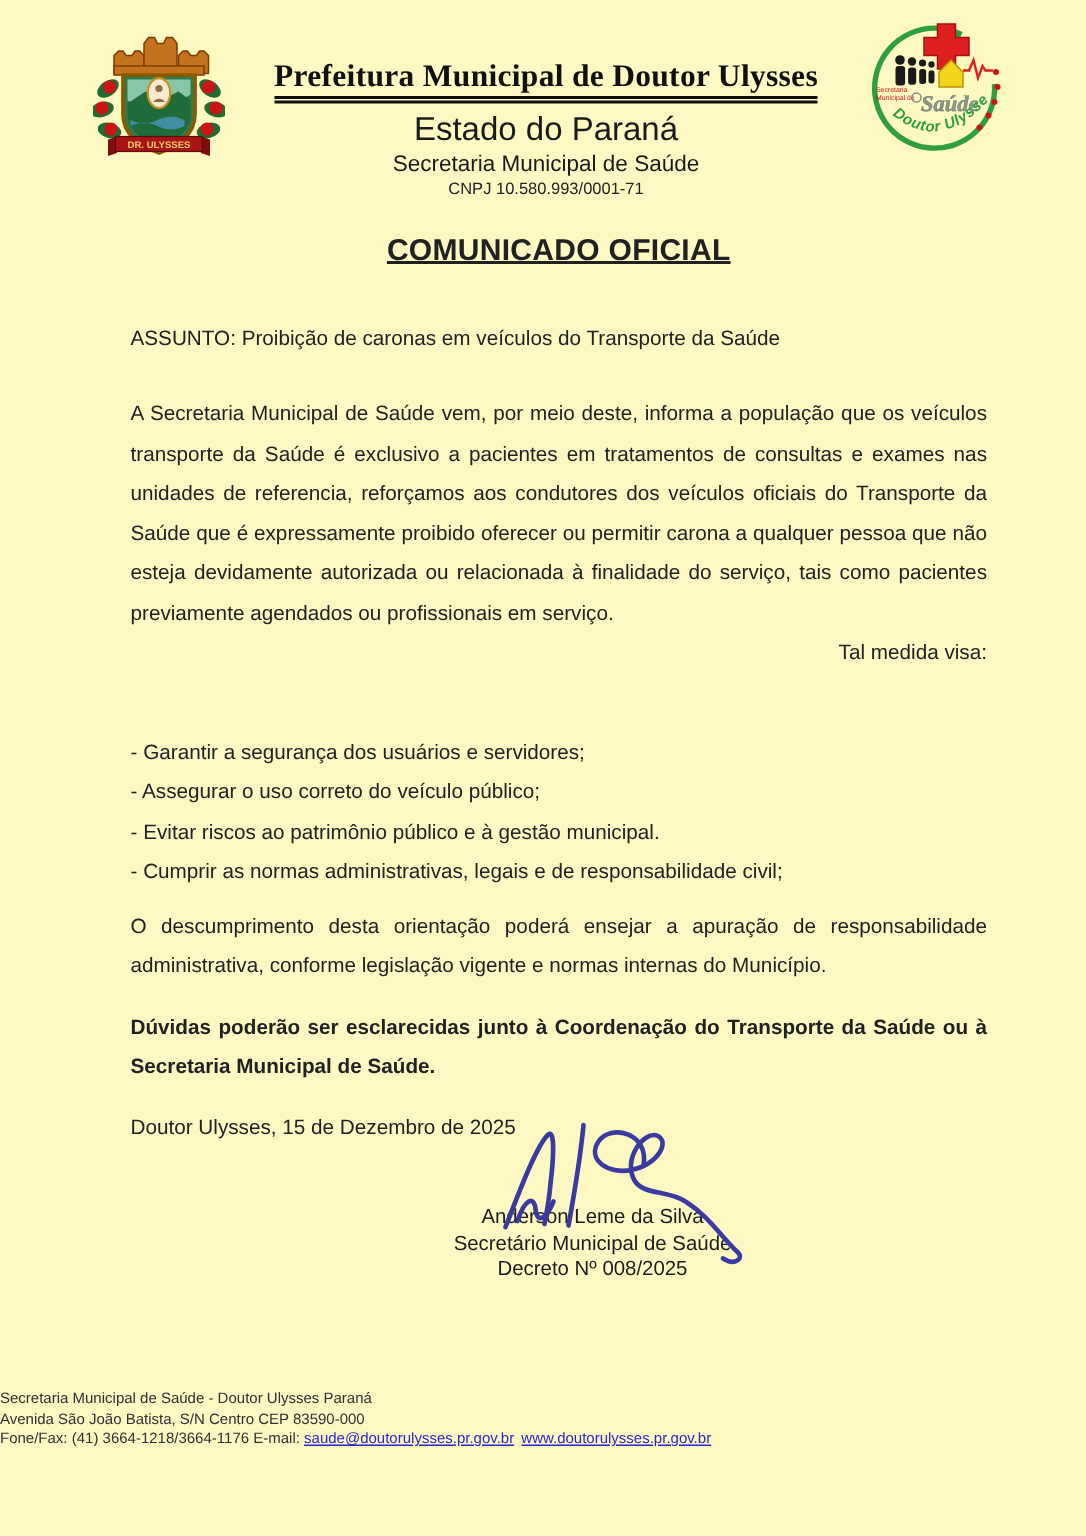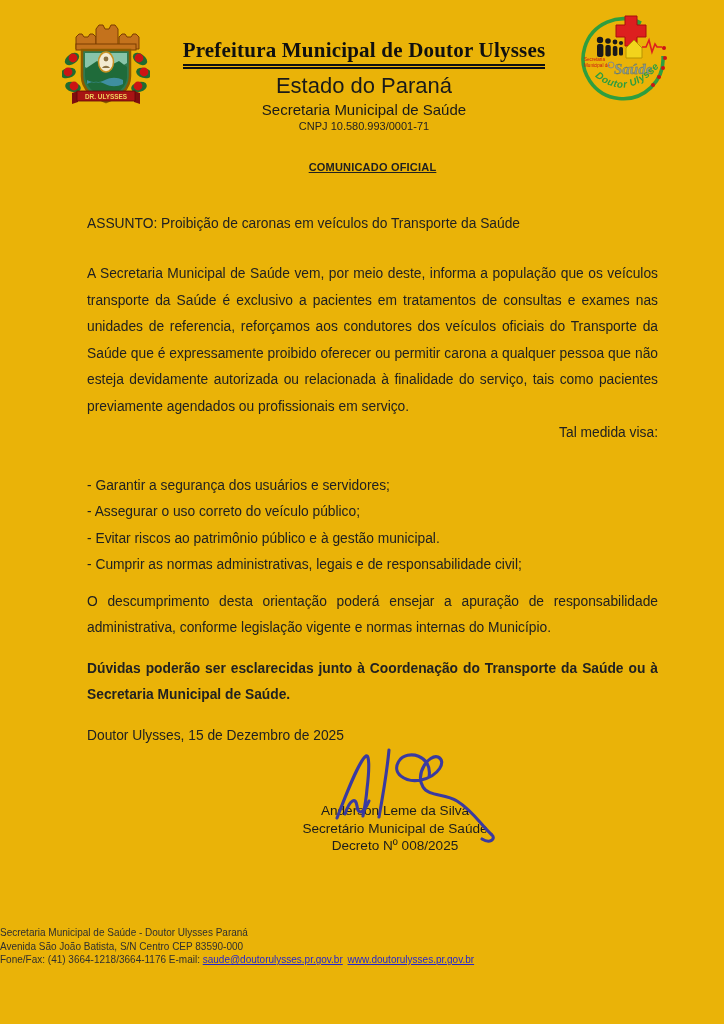--- a/index.html
+++ b/index.html
@@ -1,42 +1,42 @@
 <!DOCTYPE html>
 <html><head>
 <meta charset="utf-8">
 <style>
   html,body { margin:0; padding:0; background:#e8e8e8; }
   .page {
     position:relative; width:724px; height:1024px; margin:0 auto;
-    background:#eab308; overflow:hidden;
+    background:#fef9c3; overflow:hidden;
     font-family:"Liberation Sans", sans-serif; color:#212121;
   }
   
   .letterhead { display:flex; align-items:flex-start; padding:14px 54px 0 62px; height:100px; }
   .crest-wrap { flex:0 0 auto; }
   .lh-center { flex:1 1 auto; text-align:center; padding-top:24px; }
   .logo-wrap { flex:0 0 auto; }
   .lh-title {
     display:inline-block; font-family:"Liberation Serif", serif; font-weight:bold;
     font-size:21px; color:#101010; border-bottom:5px double #101010; padding-bottom:1px;
     white-space:nowrap; letter-spacing:0.2px;
   }
   .lh-estado { font-family:Liberation Sans, sans-serif; font-size:22px; margin-top:4px; color:#1a1a1a; }
   .lh-secretaria { font-size:15px; margin-top:2px; color:#1a1a1a; }
   .lh-cnpj { font-size:11px; margin-top:2px; color:#222; }
   
   .doc-body { padding:0 66px 0 87px; font-size:13.8px; line-height:26.5px; color:#212121; }
   .doc-body p { margin:0; }
   .doc-heading { text-align:center; margin-top:40px; }
-  .doc-heading span { font-weight:bold; font-size:11px; text-decoration:underline; letter-spacing:0.2px; }
+  .doc-heading span { font-weight:bold; font-size:20px; text-decoration:underline; letter-spacing:0.2px; }
   .subject { margin-top:30px !important; }
   .p1 { margin-top:24px !important; text-align:justify; }
   .list-intro { margin-top:0 !important;text-align:right; }
-  .list-block { margin-top:26px; }
+  .list-block { margin-top:40px; }
   .p2 { margin-top:10px !important; text-align:justify; }
   .p3 { margin-top:14px !important; text-align:justify;font-weight:bold; }
   .dateline { margin-top:14px !important; }
   
   .sig-text {
     position:absolute; left:245px; top:802px; width:300px; text-align:center;
     font-size:13.6px; line-height:17.5px; color:#1c1c1c;
   }
   .sig-stroke { position:absolute; left:333px; top:746px; }
   

